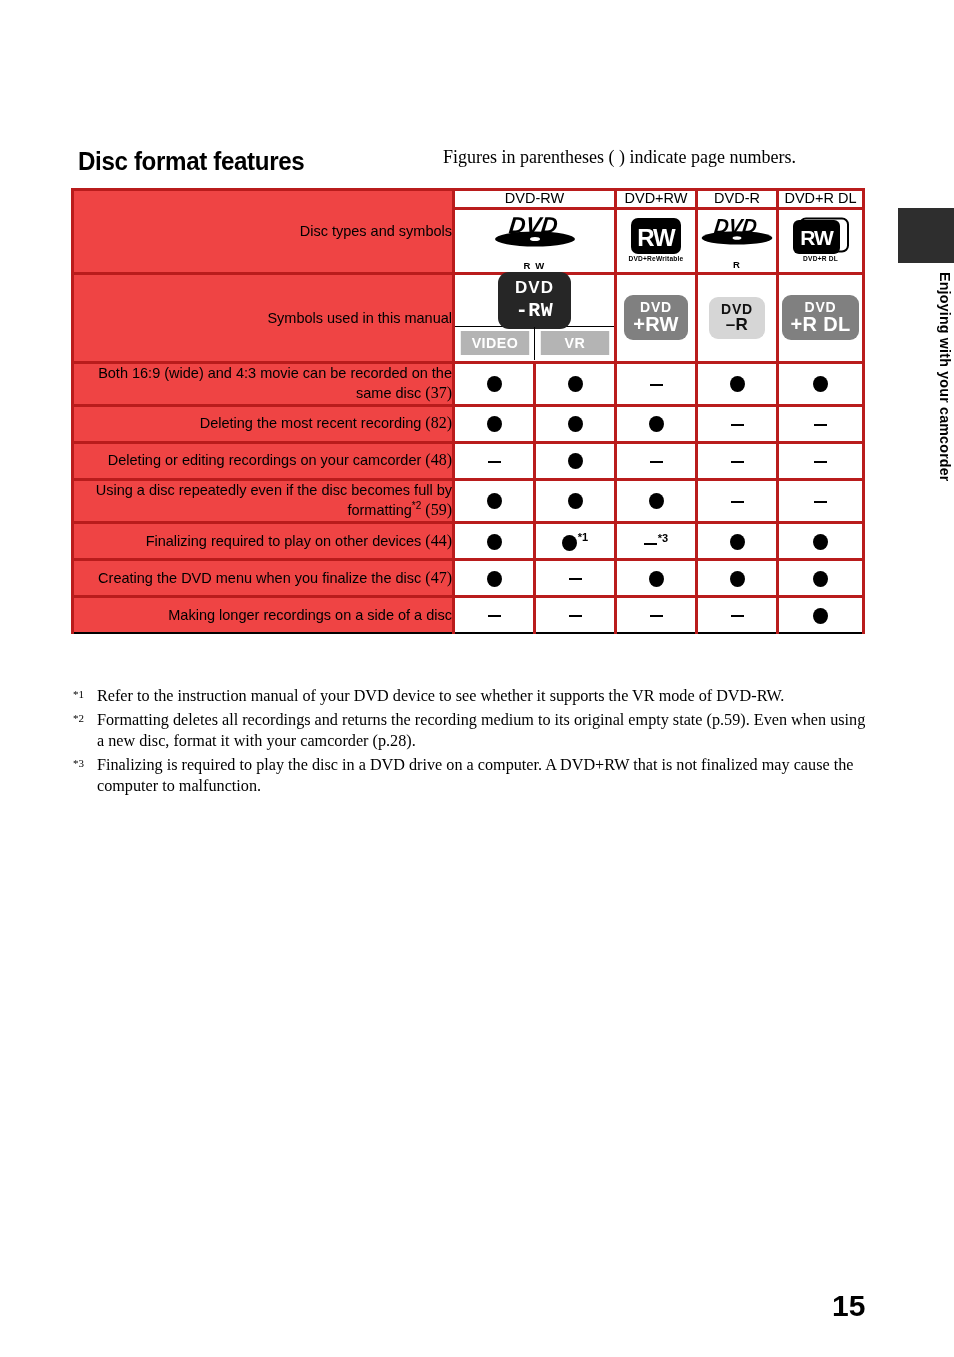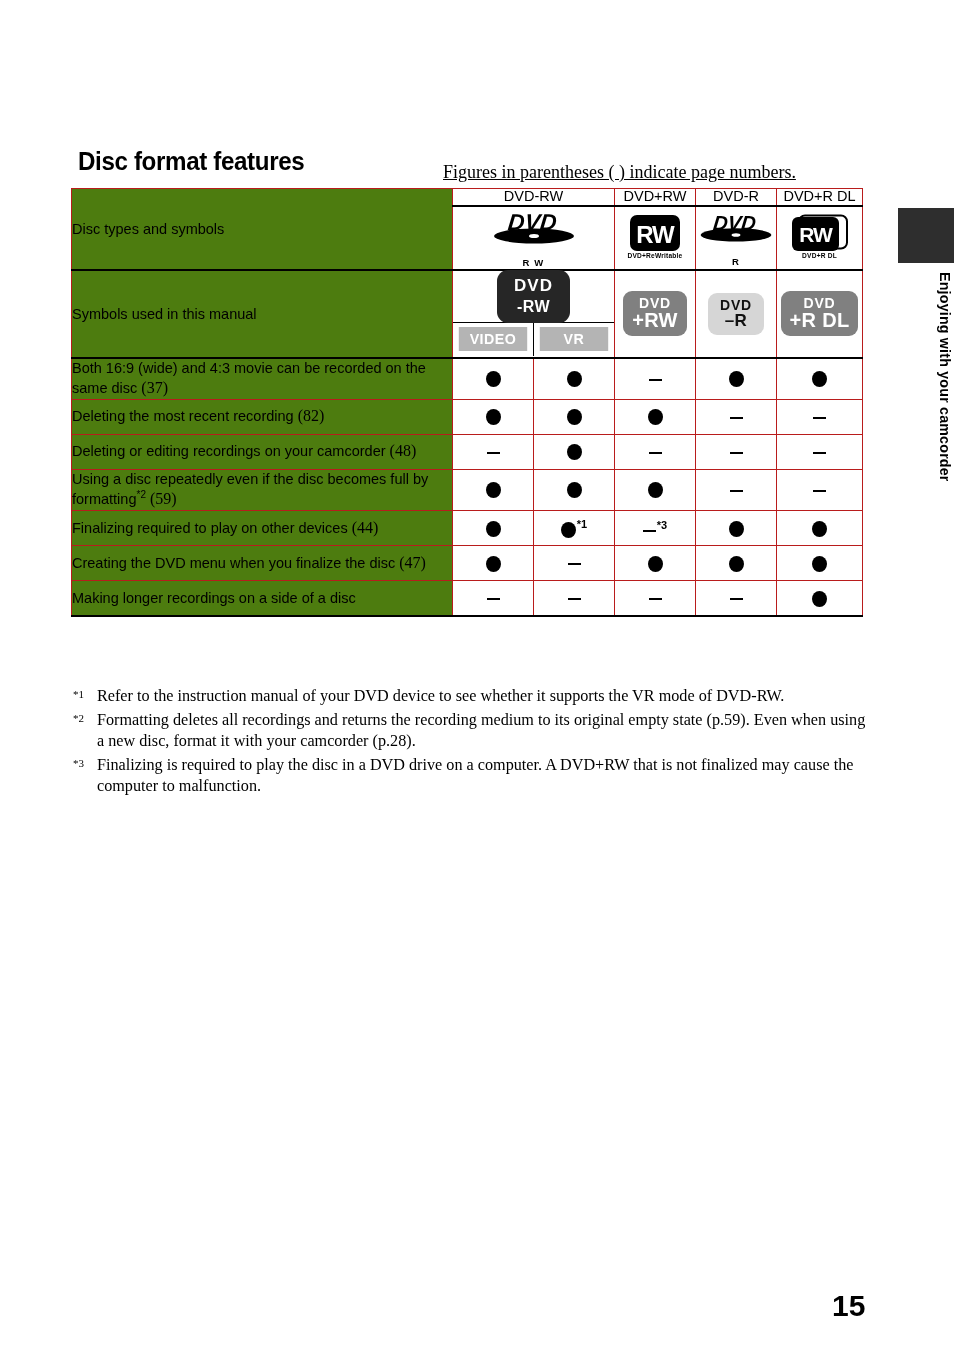--- a/index.html
+++ b/index.html
@@ -12,39 +12,39 @@
 
   
   .title{
     position:absolute;left:78px;top:146px;
     font-family:"Liberation Sans", sans-serif;
     font-weight:bold;font-size:26px;letter-spacing:-0.4px;
     transform:scaleX(0.93);transform-origin:left center;
     white-space:nowrap;
   }
   .figures-note{
-    position:absolute;left:443px;top:162px;
+    position:absolute;left:443px;top:147px;
     font-family:"Liberation Serif", serif;
-    font-size:18px;white-space:nowrap;text-decoration:underline;
+    font-size:18px;white-space:nowrap;
   }
 
   
   .tbl{
     position:absolute;left:71px;top:188px;
     width:791px;border-collapse:collapse;
     table-layout:fixed;
   }
   .tbl td{
-    border:1px solid #b91c1c;
+    border:3px solid #b91c1c;
     padding:0;vertical-align:middle;
     font-size:14.5px;
   }
   .lbl{
-    background:#4d7c0f;padding:7px 0 7px 14px;
-    font-size:14.6px;line-height:1.3;
+    background:#ef4444;padding:7px 0 7px 14px;
+    font-size:14.6px;line-height:1.3;text-align:right;
   }
   .lbl .pg{font-family:"Liberation Serif", serif;font-size:16px;}
   .lbl sup{font-size:10px;vertical-align:super;}
   .hdr{
     text-align:center;font-size:16px;background:#fff;
     padding:6px 0 5px;line-height:1.1;
   }
   .thick-bottom{border-bottom:2px solid #000 !important;}
   .thick-top{border-top:2px solid #000 !important;}
   .logo-cell{height:60px;text-align:center;background:#fff;}
@@ -70,21 +70,21 @@
     line-height:1.0;letter-spacing:0.2px;
   }
   .badge .l1{display:block;}
   .badge .l2{display:block;}
   .badge-dvdrw{
     background:#262626;color:#fff;
     padding:7px 17px 8px;font-size:18px;
     border-radius:11px;
   }
   .badge-dvdrw .l1{font-size:17px;letter-spacing:1px;}
-  .badge-dvdrw .l2{font-size:16px;letter-spacing:0.5px;margin-top:5px;}
+  .badge-dvdrw .l2{font-size:20px;letter-spacing:0.5px;margin-top:5px;font-family:Liberation Mono, monospace;}
   .badge-mid{
     background:#808080;color:#fff;padding:5px 9px 6px;border-radius:9px;
   }
   .badge-mid .l1{font-size:14px;letter-spacing:0.8px;}
   .badge-mid .l2{font-size:20px;letter-spacing:0.3px;margin-top:0px;}
   .badge-light{
     background:#d6d6d6;color:#111;padding:5px 12px 6px;border-radius:9px;
   }
   .badge-light .l1{font-size:14px;letter-spacing:0.8px;}
   .badge-light .l2{font-size:17px;letter-spacing:0.3px;margin-top:0px;}

